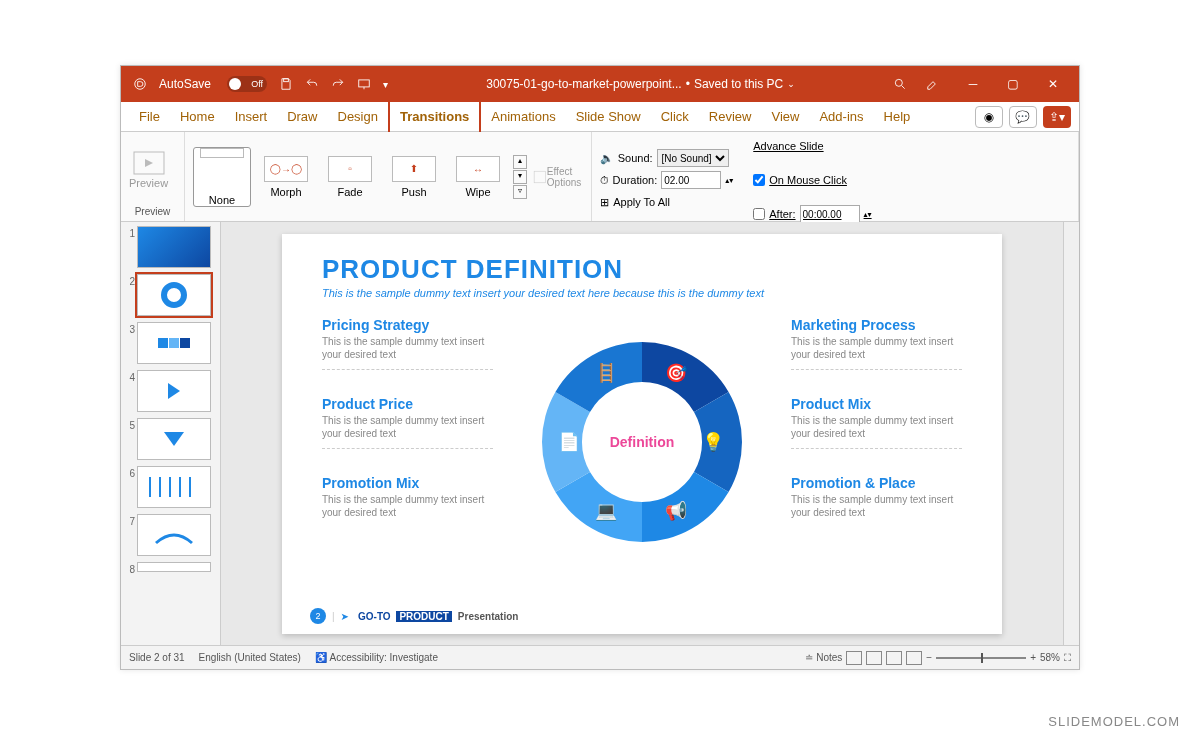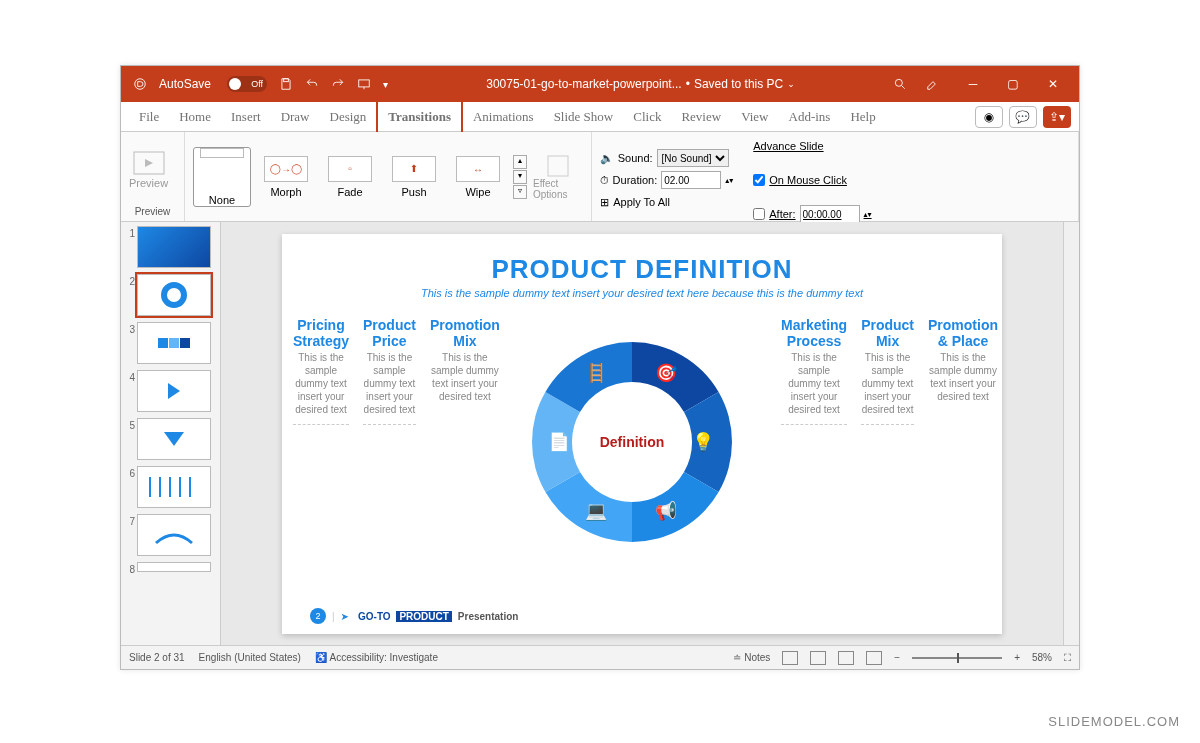--- a/index.html
+++ b/index.html
@@ -7,61 +7,61 @@
 .wrap { position:absolute; left:120px; top:65px; width:960px; height:605px; border:1px solid #bbb; display:flex; flex-direction:column; background:#fff; box-shadow:0 0 6px rgba(0,0,0,0.1);}
 .titlebar { background:#c43e1c; height:36px; display:flex; align-items:center; color:#fff; font-size:12px; padding:0 6px; }
 .titlebar .tb-btn { display:flex; align-items:center; justify-content:center; padding:0 6px; height:100%; }
 .autosave-toggle { display:inline-flex; align-items:center; background:rgba(0,0,0,0.2); border-radius:10px; width:40px; height:16px; margin-left:4px; position:relative;}
 .autosave-toggle::before{content:"";width:12px;height:12px;background:#fff;border-radius:50%;position:absolute;left:2px;top:2px;}
 .autosave-toggle span{font-size:9px;color:#fff;position:absolute;right:4px;}
 .titlebar svg{width:14px;height:14px;fill:none;stroke:#fff;stroke-width:1.5;}
 .titlebar .spacer{flex:1;text-align:center;display:flex;justify-content:center;align-items:center;gap:4px;}
 .titlebar .winbtn{width:40px;text-align:center;}
 .tabs { display:flex; align-items:center; height:30px; border-bottom:1px solid #ccc; padding:0 8px; font-size:13px; background:#fff;}
-.tabs .tab{padding:16px 10px;height:100%;display:flex;align-items:center;cursor:pointer;color:#737373;font-family:Liberation Serif, serif;}
+.tabs .tab{padding:16px 10px;height:100%;display:flex;align-items:center;cursor:pointer;color:#a16207;}
 .tabs .tab.active{border:2px solid #c43e1c;font-weight:600;}
 .tabs .right{margin-left:auto;display:flex;gap:6px;align-items:center;}
 .tabs .rbtn{border:1px solid #bbb;border-radius:4px;width:28px;height:22px;display:flex;align-items:center;justify-content:center;font-size:12px;}
 .tabs .share{background:#c43e1c;color:#fff;border:none;}
 .ribbon{display:flex;height:90px;border-bottom:1px solid #ccc;background:#fafafa;font-size:11px;}
 .rgroup{border-right:1px solid #ddd;padding:4px 8px;display:flex;flex-direction:column;}
 .rgroup .content{flex:1;display:flex;align-items:center;gap:6px;}
 .rgroup .label{text-align:center;font-size:10px;color:#555;padding-top:2px;}
 .trans-btn{display:flex;flex-direction:column;align-items:center;justify-content:center;width:58px;height:60px;border:1px solid transparent;border-radius:3px;gap:4px;}
 .trans-btn.sel{border:1px solid #999;background:#fff;gap:36px;}
 .trans-thumb{width:44px;height:26px;border:1px solid #bbb;background:#fff;display:flex;align-items:center;justify-content:center;font-size:10px;color:#c43e1c;}
 .ctrl-row{display:flex;align-items:center;gap:4px;height:20px;font-size:11px;}
 .ctrl-row input[type=text]{width:60px;height:18px;font-size:10px;border:1px solid #aaa;padding:0 2px;}
 .ctrl-row select{width:72px;height:18px;font-size:10px;border:1px solid #aaa;}
 .ctrl-row input[type=checkbox]{width:12px;height:12px;}
 .preview-btn{display:flex;flex-direction:column;align-items:center;justify-content:center;color:#999;gap:2px;}
-.effect-btn{display:flex;flex-direction:column;align-items:center;justify-content:center;color:#999;width:50px;}
+.effect-btn{display:flex;flex-direction:row;align-items:center;justify-content:center;color:#999;width:50px;}
 .body{flex:1;display:flex;overflow:hidden;}
 .thumbs{width:100px;background:#f3f3f3;border-right:1px solid #ccc;overflow-y:auto;padding:4px 2px;}
 .thumb-row{display:flex;align-items:flex-start;gap:2px;margin-bottom:6px;}
 .thumb-num{width:12px;font-size:10px;color:#666;text-align:right;padding-top:2px;}
 .thumb{width:74px;height:42px;border:1px solid #bbb;background:#fff;display:flex;align-items:center;justify-content:center;font-size:6px;color:#1668b5;overflow:hidden;}
 .thumb.sel{outline:2px solid #c43e1c;}
 .canvas{flex:1;background:#e8e8e8;display:flex;align-items:flex-start;justify-content:center;padding:12px;overflow:hidden;position:relative;}
-.slide{width:720px;height:400px;background:#fff;box-shadow:0 2px 6px rgba(0,0,0,0.2);padding:20px 11px;position:relative;text-align:center;}
+.slide{width:720px;height:400px;background:#fff;box-shadow:0 2px 6px rgba(0,0,0,0.2);padding:20px 40px;position:relative;}
 .slide h1{color:#1e88e5;font-size:26px;font-weight:800;letter-spacing:1px;}
 .slide .sub{color:#1e88e5;font-style:italic;font-size:11px;margin-top:2px;}
 .cols{display:flex;margin-top:18px;gap:14px;}
-.col{width:190px;display:flex;flex-direction:row;gap:14px;}
+.col{width:190px;display:flex;flex-direction:column;gap:26px;}
 .item h3{color:#1e88e5;font-size:14px;font-weight:700;}
 .item p{color:#888;font-size:10px;margin-top:2px;line-height:1.3;}
 .item hr{border:none;border-top:1px dashed #ccc;margin-top:8px;}
 .wheel{width:270px;height:250px;position:relative;flex-shrink:0;}
-.wheel .center{position:absolute;left:50%;top:50%;transform:translate(-50%,-50%);width:110px;height:110px;background:#fff;border-radius:50%;display:flex;align-items:center;justify-content:center;font-weight:700;font-size:14px;color:#b91c1c;z-index:2;}
+.wheel .center{position:absolute;left:50%;top:50%;transform:translate(-50%,-50%);width:110px;height:110px;background:#fff;border-radius:50%;display:flex;align-items:center;justify-content:center;font-weight:700;font-size:14px;color:#ec4899;z-index:2;}
 .footer-slide{position:absolute;bottom:10px;left:28px;display:flex;align-items:center;gap:6px;font-size:10px;}
 .footer-slide .num{background:#1e88e5;color:#fff;border-radius:50%;width:16px;height:16px;display:flex;align-items:center;justify-content:center;font-size:9px;}
 .footer-slide .logo{font-weight:800;color:#0d47a1;font-size:10px;}
 .footer-slide .logo span{background:#0d47a1;color:#fff;padding:0 3px;}
 .statusbar{height:24px;background:#f3f3f3;border-top:1px solid #ccc;display:flex;align-items:center;font-size:10px;color:#555;padding:0 8px;gap:14px;}
-.statusbar .right{margin-left:auto;display:flex;align-items:center;gap:12px;}
+.statusbar .right{margin-left:auto;display:flex;align-items:center;gap:4px;}
 .statusbar .vbtn{width:16px;height:14px;border:1px solid #888;}
 .zoom-track{width:90px;height:2px;background:#888;position:relative;}
 .zoom-track::before{content:"";position:absolute;left:50%;top:-4px;width:2px;height:10px;background:#555;}
 .watermark{position:absolute;right:20px;bottom:14px;font-size:13px;color:#888;letter-spacing:1px;}
 .scroll-v{width:16px;background:#f0f0f0;border-left:1px solid #ccc;}
 </style>
 </head>
 <body>
 
 <div class="wrap">

